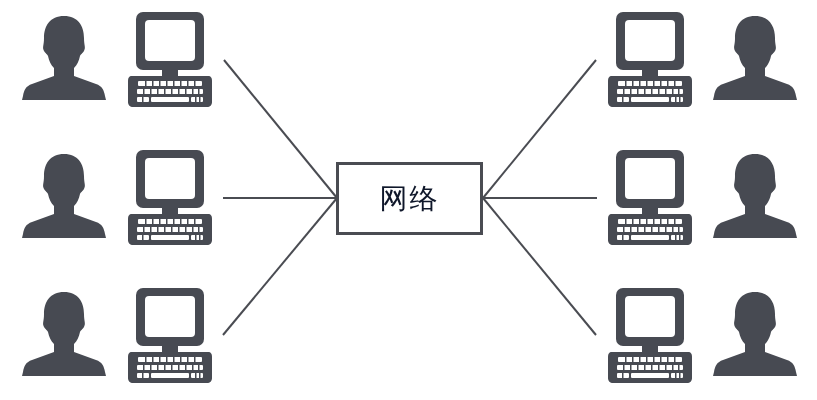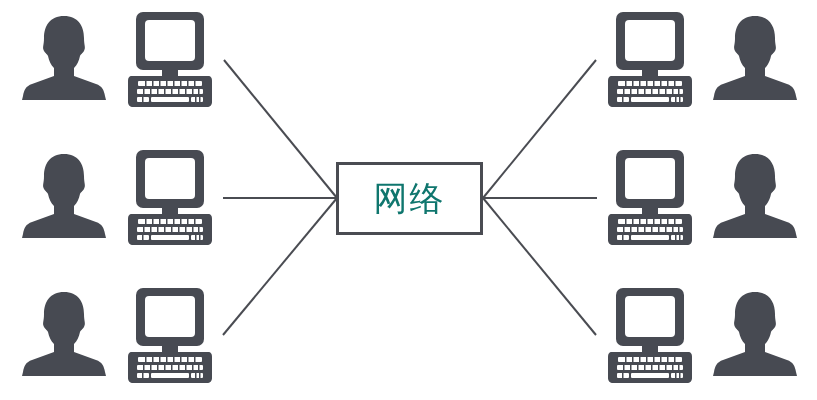--- a/index.html
+++ b/index.html
@@ -2,21 +2,21 @@
 <html><head>
 <meta charset="utf-8">
 <style>
   html, body { margin:0; padding:0; background:#ffffff; }
   body { width:817px; height:400px; position:relative; overflow:hidden;
          font-family:"DejaVu Sans", sans-serif; }
   #diagram { position:absolute; left:0; top:0; width:817px; height:400px; }
   .center-box { position:absolute; left:336px; top:162px; width:147px; height:73px;
     box-sizing:border-box; border:3px solid #4a4c52; background:#fff;
     display:flex; align-items:center; justify-content:center; }
-  .center-label { font-size:34px; color:#0f766e; letter-spacing:2px; font-family:"DejaVu Sans", sans-serif; }
+  .center-label { font-size:28px; color:#0f172a; letter-spacing:2px; font-family:"DejaVu Sans", sans-serif; }
 </style>
 </head>
 <body>
 
 <svg id="diagram" width="817" height="400" viewBox="0 0 817 400" xmlns="http://www.w3.org/2000/svg">
   <defs>
     <g id="person">
 
       <path d="M42 0 C28 0 22 10 22 22 C22 30 20 31 22 35 C24 38 25 38 26 40 C28 50 34 56 42 56 C50 56 56 50 58 40 C59 38 60 38 62 35 C64 31 62 30 62 22 C62 10 56 0 42 0 Z" fill="#474a52"></path>
 

